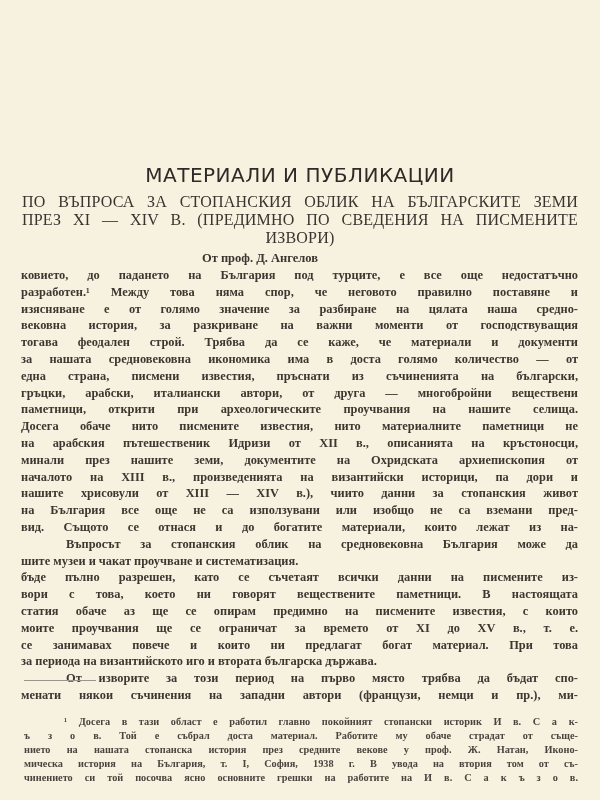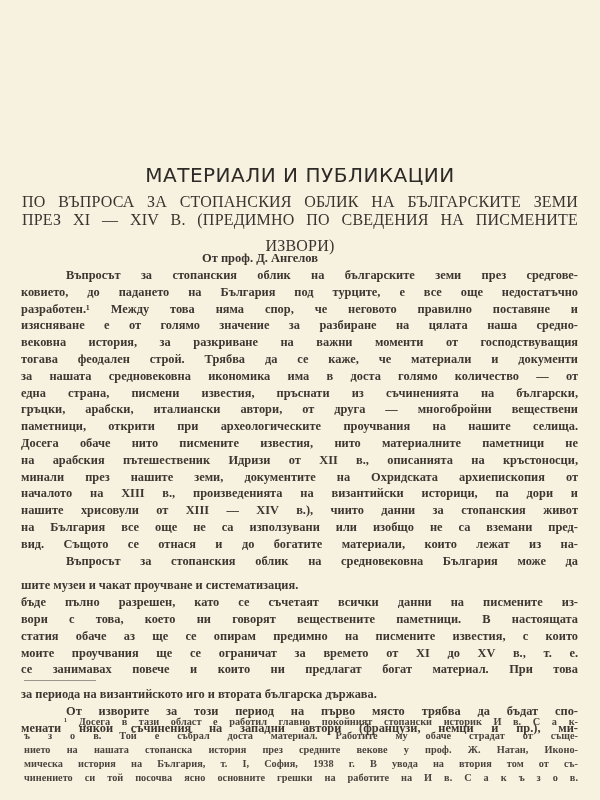--- a/index.html
+++ b/index.html
@@ -35,21 +35,21 @@
   }
   .body-text {
     position:absolute; left:21px; width:557px; top:267px;
     font-family:"Liberation Serif", serif;
     font-weight:bold;
     font-size:12.4px; line-height:16.8px;
     text-align:justify;
     color:#3d3631;
   }
   .line { display:block; text-align:justify; text-align-last:justify; white-space:nowrap; }
-  .line.last { text-align-last:left;margin-top:8px; }
+  .line.last { text-align-last:left; }
   .footnote-rule {
     position:absolute; left:24px; top:680px; width:72px; height:0;
     border-top:1px solid #9a948c;
   }
   .footnotes {
     position:absolute; left:24px; width:554px; top:715px;
     font-family:"Liberation Serif", serif;
     font-size:10.3px; line-height:14px; color:#4a443f;
     font-weight:bold;
   }
@@ -64,21 +64,20 @@
 
   <div class="article-title">
     <span class="line">ПО ВЪПРОСА ЗА СТОПАНСКИЯ ОБЛИК НА БЪЛГАРСКИТЕ ЗЕМИ</span>
     <span class="line">ПРЕЗ XI — XIV В. (ПРЕДИМНО ПО СВЕДЕНИЯ НА ПИСМЕНИТЕ</span>
     <span class="line last" style="text-align:center;text-align-last:center;">ИЗВОРИ)</span>
   </div>
 
   <div class="author">От проф. Д. Ангелов</div>
 
   <div class="body-text">
-    <span class="line" style="padding-left:45px;">Въпросът за стопанския облик на българските земи през средгове-</span>
     <span class="line">ковието, до падането на България под турците, е все още недостатъчно</span>
     <span class="line">разработен.¹ Между това няма спор, че неговото правилно поставяне и</span>
     <span class="line">изясняване е от голямо значение за разбиране на цялата наша средно-</span>
     <span class="line">вековна история, за разкриване на важни моменти от господствуващия</span>
     <span class="line">тогава феодален строй. Трябва да се каже, че материали и документи</span>
     <span class="line">за нашата средновековна икономика има в доста голямо количество — от</span>
     <span class="line">една страна, писмени известия, пръснати из съчиненията на български,</span>
     <span class="line">гръцки, арабски, италиански автори, от друга — многобройни веществени</span>
     <span class="line">паметници, открити при археологическите проучвания на нашите селища.</span>
     <span class="line">Досега обаче нито писмените известия, нито материалните паметници не</span>

